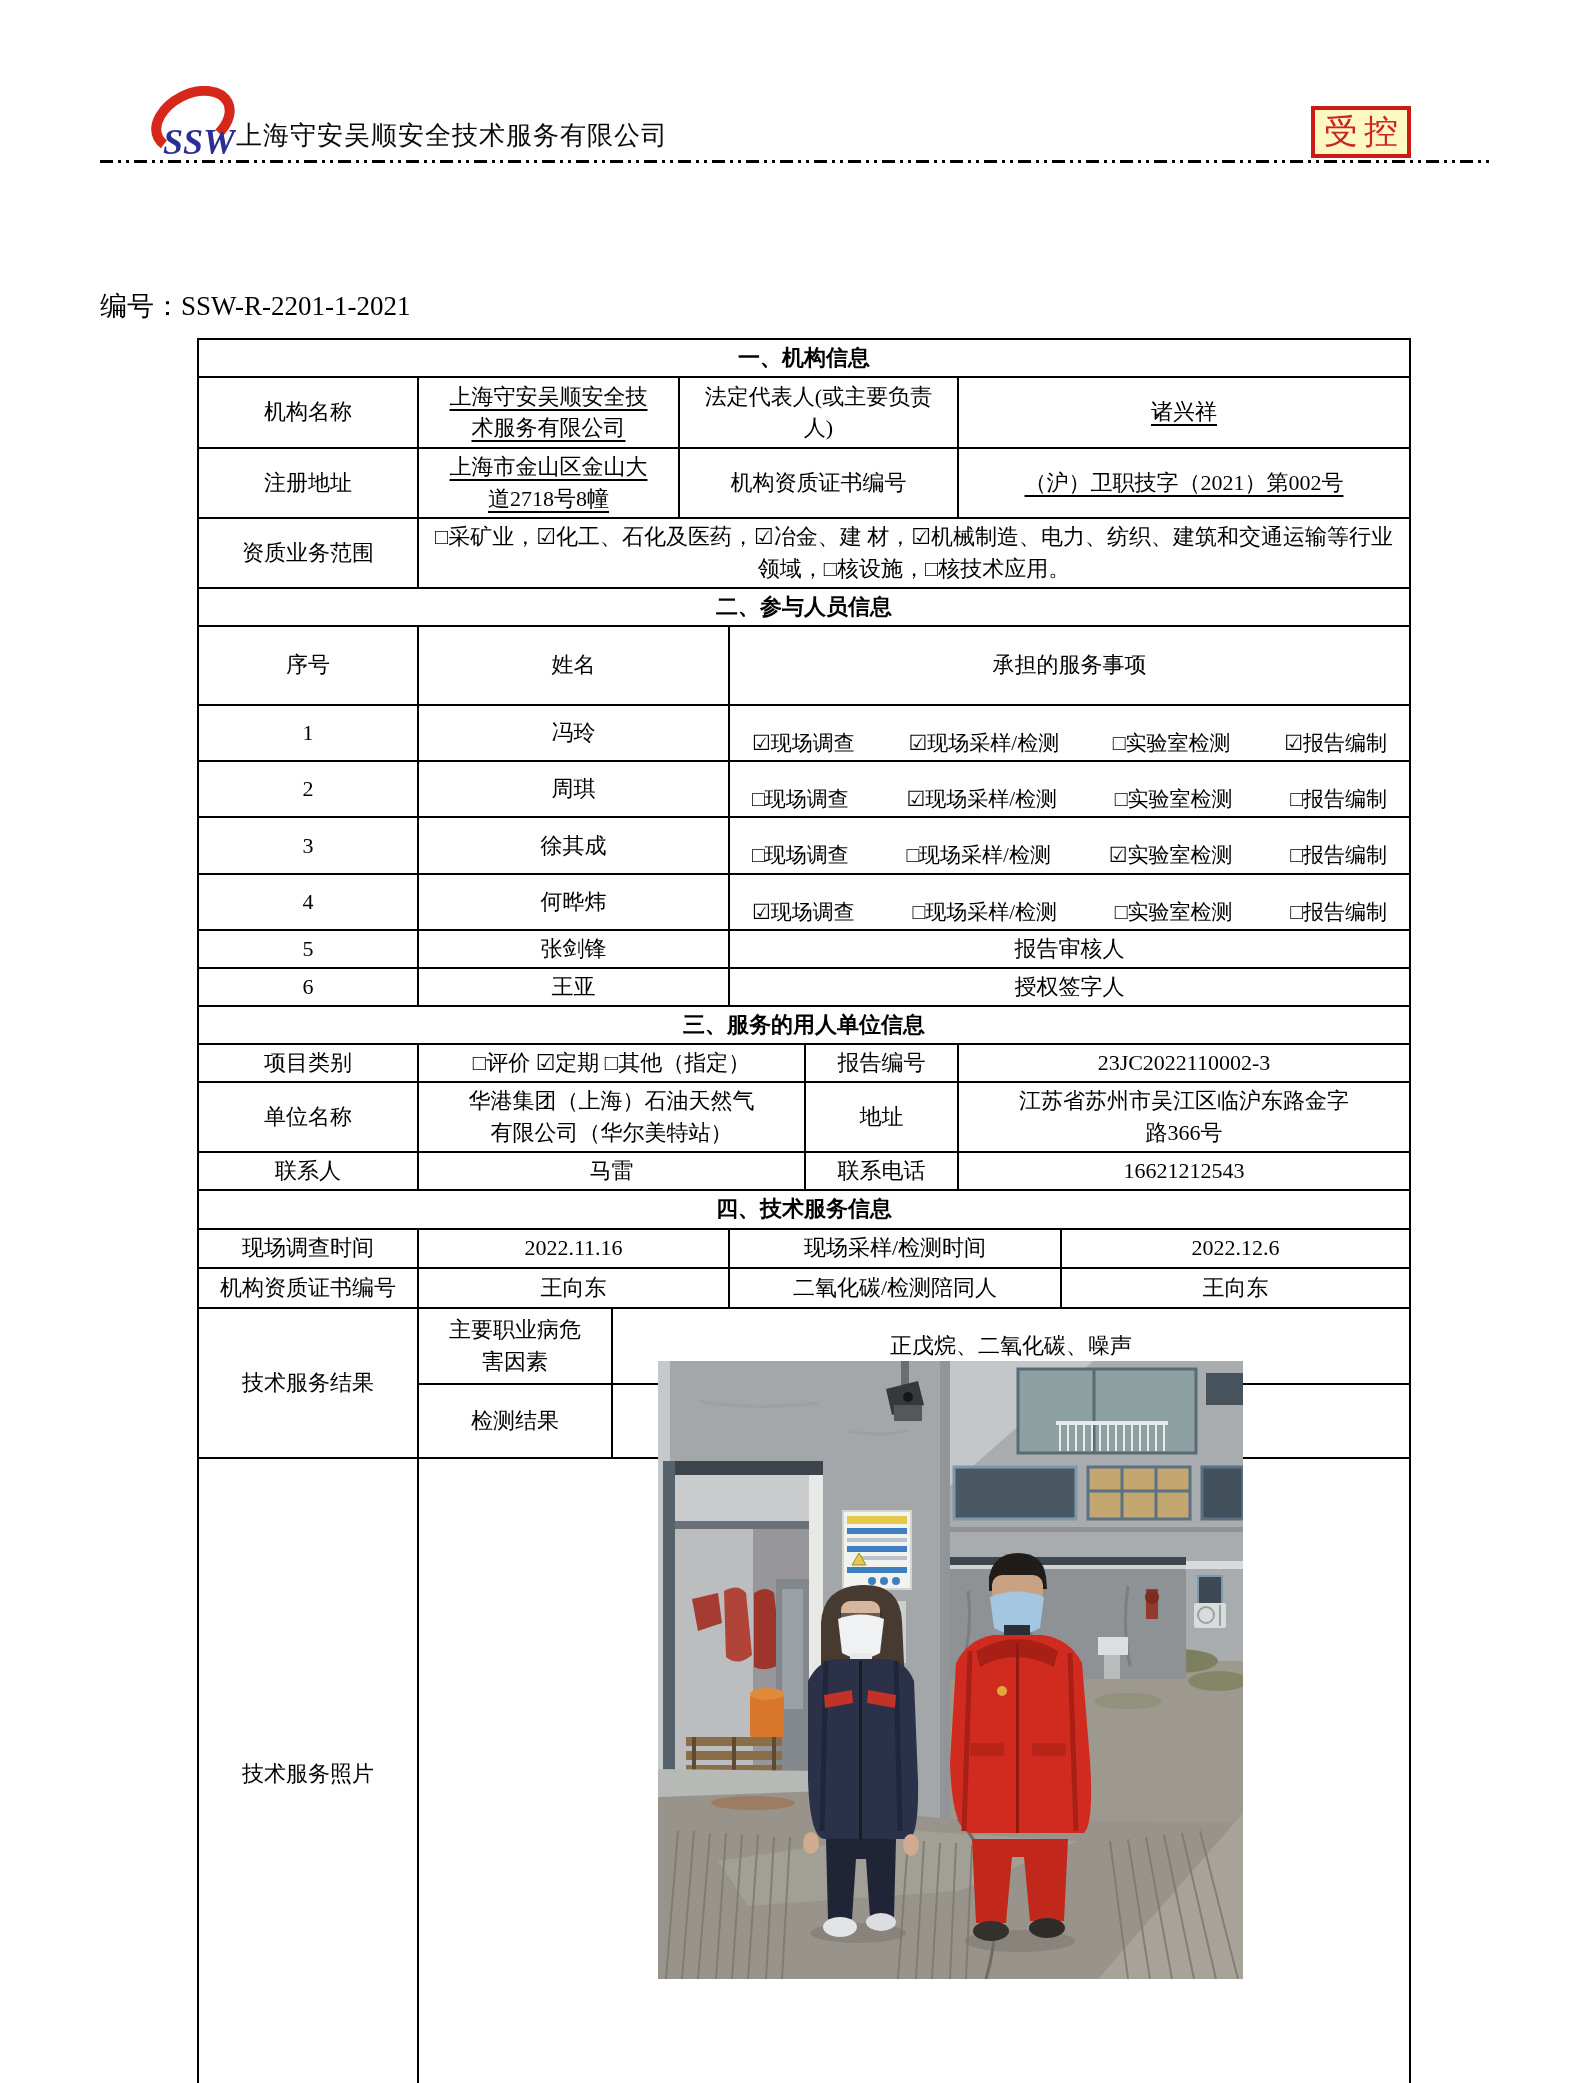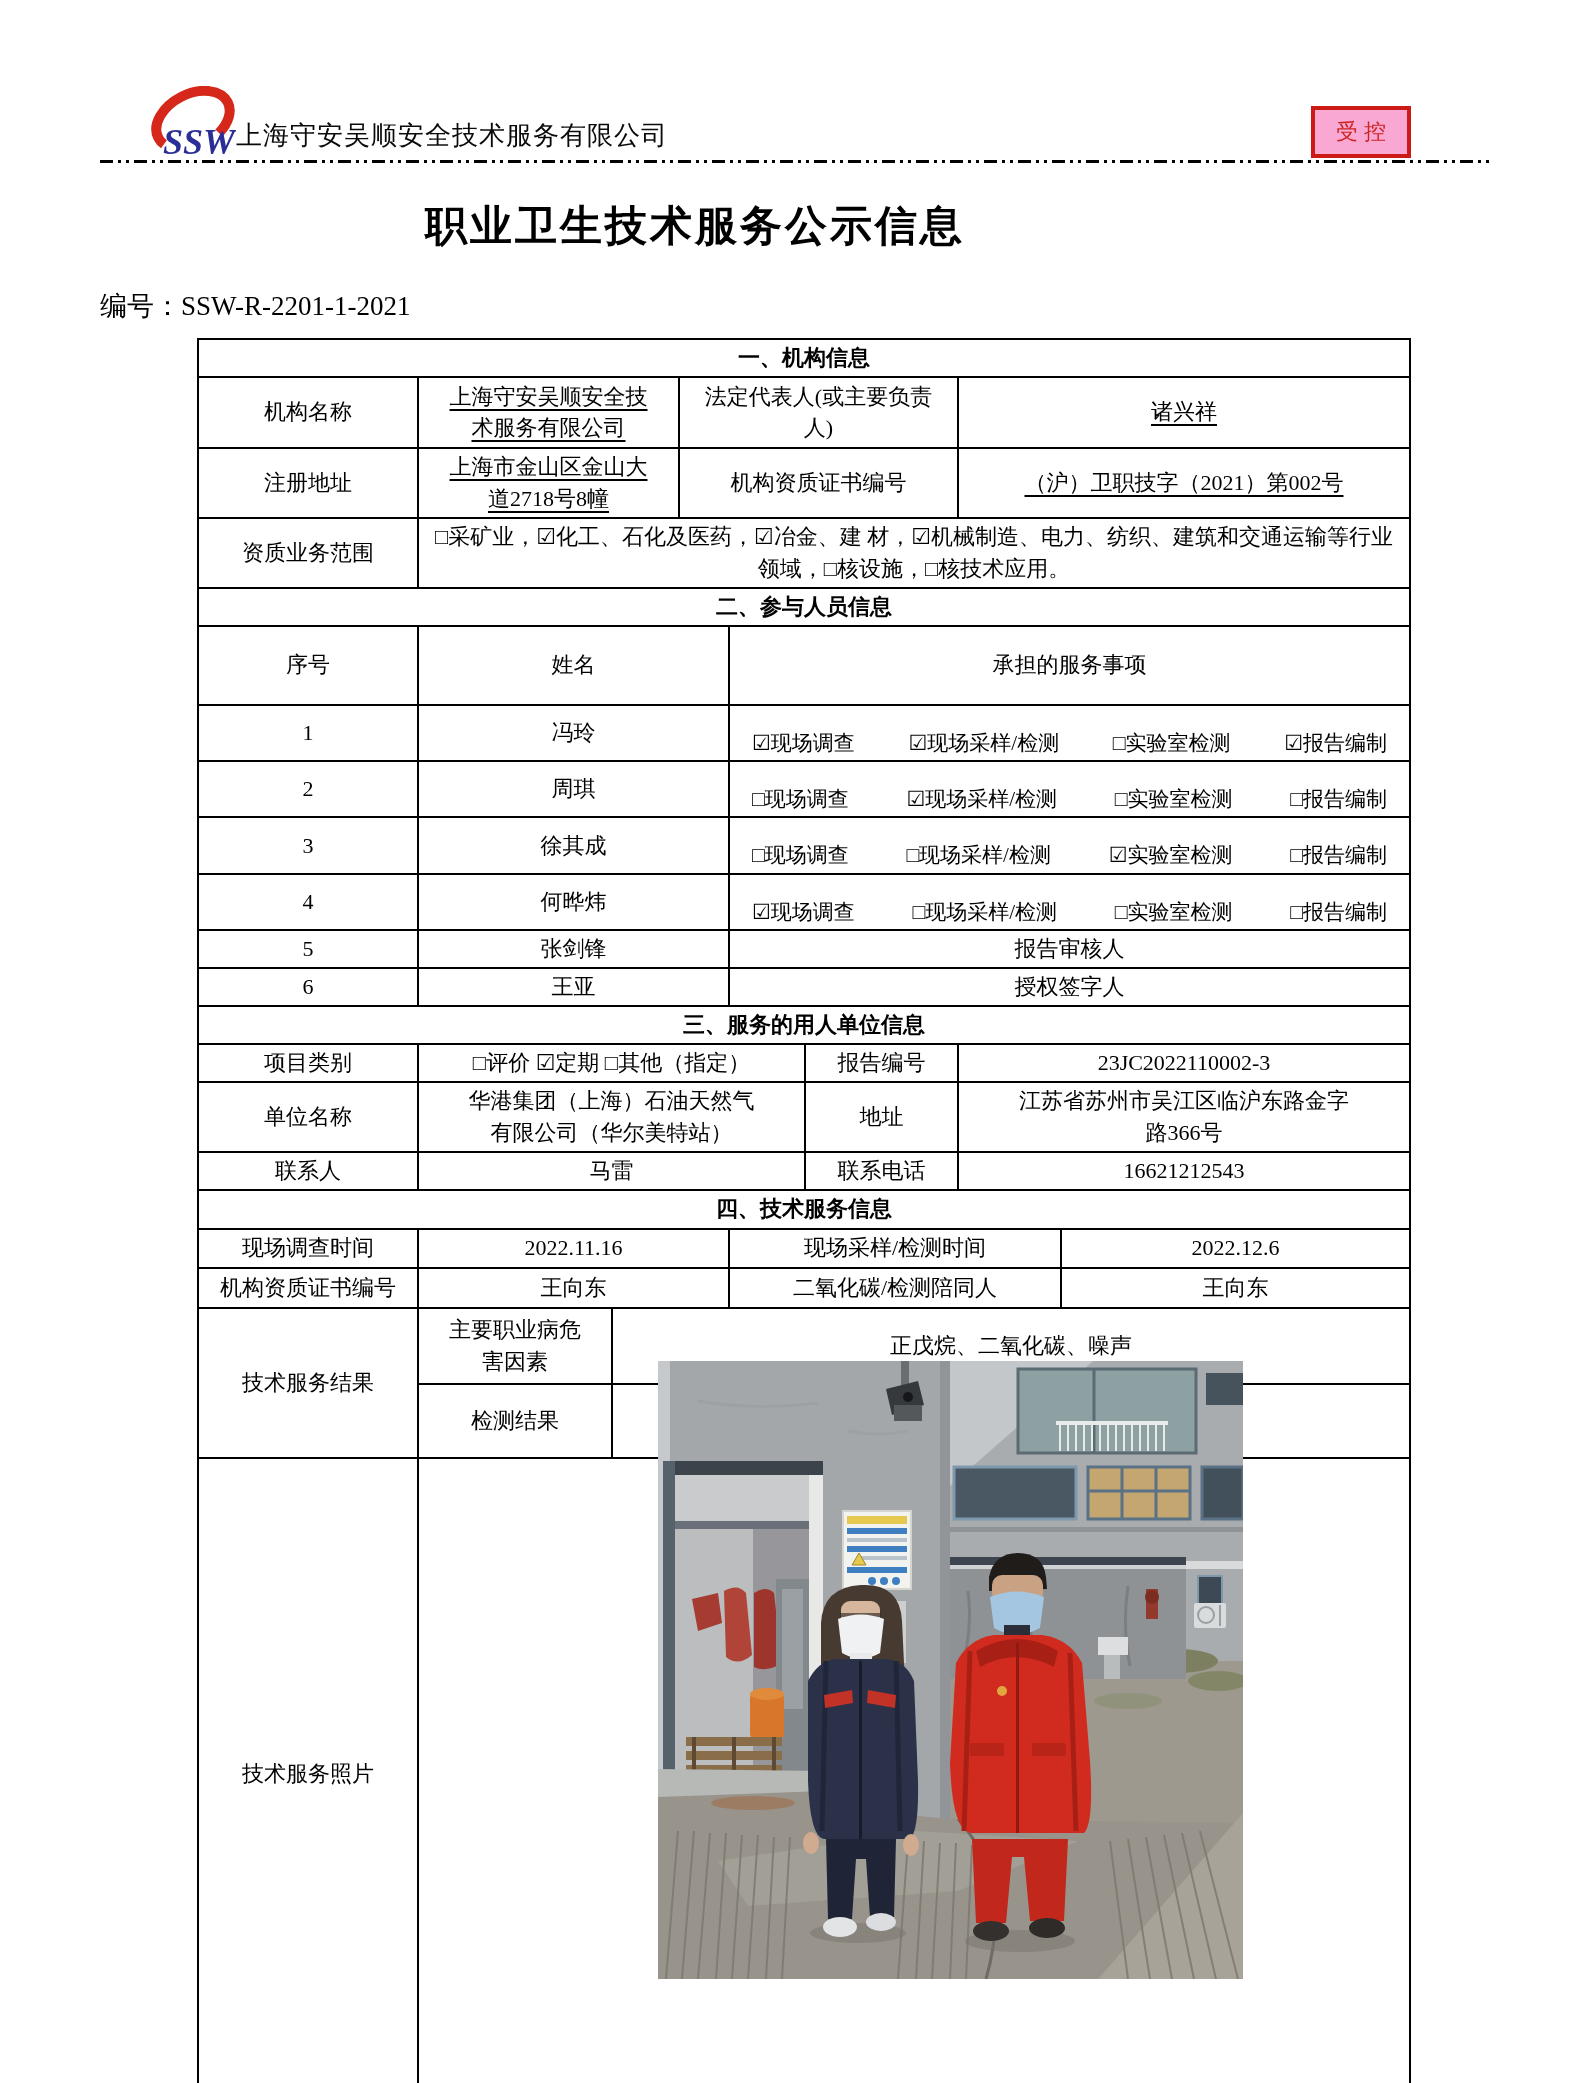--- a/index.html
+++ b/index.html
@@ -4,21 +4,21 @@
 <style>
   html,body{margin:0;padding:0;background:#e8e8e8;}
   .page{position:relative;width:1587px;height:2083px;background:#ffffff;overflow:hidden;
         font-family:"Liberation Serif","DejaVu Serif",serif;color:#000;}
   
   .hdr-logo{position:absolute;left:146px;top:86px;width:90px;height:78px;}
   .hdr-company{position:absolute;left:236px;top:118px;font-size:26px;letter-spacing:1px;color:#0a0a0a;white-space:nowrap;}
   .dashline{position:absolute;left:100px;top:160px;width:1392px;height:3px;
     background:repeating-linear-gradient(90deg,#000 0 13px,transparent 13px 18px,#000 18px 21px,transparent 21px 26px,#000 26px 29px,transparent 29px 34px);}
   .stamp{position:absolute;left:1311px;top:106px;width:100px;height:52px;border:4px solid #cc1a14;
-         background:#f9a8d4;color:#cc2420;font-size:22px;letter-spacing:6px;display:flex;
+         background:#fef9c3;color:#cc2420;font-size:34px;letter-spacing:6px;display:flex;
          align-items:center;justify-content:center;padding-left:6px;box-sizing:border-box;z-index:3;}
   
   .title{position:absolute;left:100px;top:198px;width:1190px;text-align:center;
          font-size:42px;font-weight:bold;letter-spacing:3px;}
   .docno{position:absolute;left:100px;top:288px;font-size:27px;}
   
   table.form{position:absolute;left:197px;top:338px;width:1212px;border-collapse:collapse;table-layout:fixed;}
   table.form td{border:2px solid #000;font-size:22px;text-align:center;vertical-align:middle;
                 padding:2px 6px;overflow:hidden;box-sizing:border-box;line-height:1.45;}
   td.sec{text-align:left;font-weight:bold;font-size:23px;padding-left:10px;}
@@ -42,21 +42,20 @@
 <div class="page">
 
   <svg class="hdr-logo" viewBox="0 0 90 78">
     <ellipse cx="47" cy="34" rx="39" ry="26" fill="none" stroke="#d6281a" stroke-width="10" transform="rotate(-27 47 34)" stroke-dasharray="152 60" stroke-dashoffset="118"></ellipse>
     <text x="17" y="68" font-family="'Liberation Serif',serif" font-style="italic" font-weight="bold" font-size="36" fill="#2b2e96">SSW</text>
   </svg>
   <div class="hdr-company">上海守安吴顺安全技术服务有限公司</div>
   <div class="dashline"></div>
   <div class="stamp">受控</div>
 
-  <div class="title">职业卫生技术服务公示信息</div>
   <div class="docno"><span>编号：</span><span>SSW-R-2201-1-2021</span></div>
 
   <table class="form">
     <colgroup>
       <col style="width:220px">
         <col style="width:194px">
         <col style="width:67px">
         <col style="width:50px">
       <col style="width:76px">
         <col style="width:153px">

